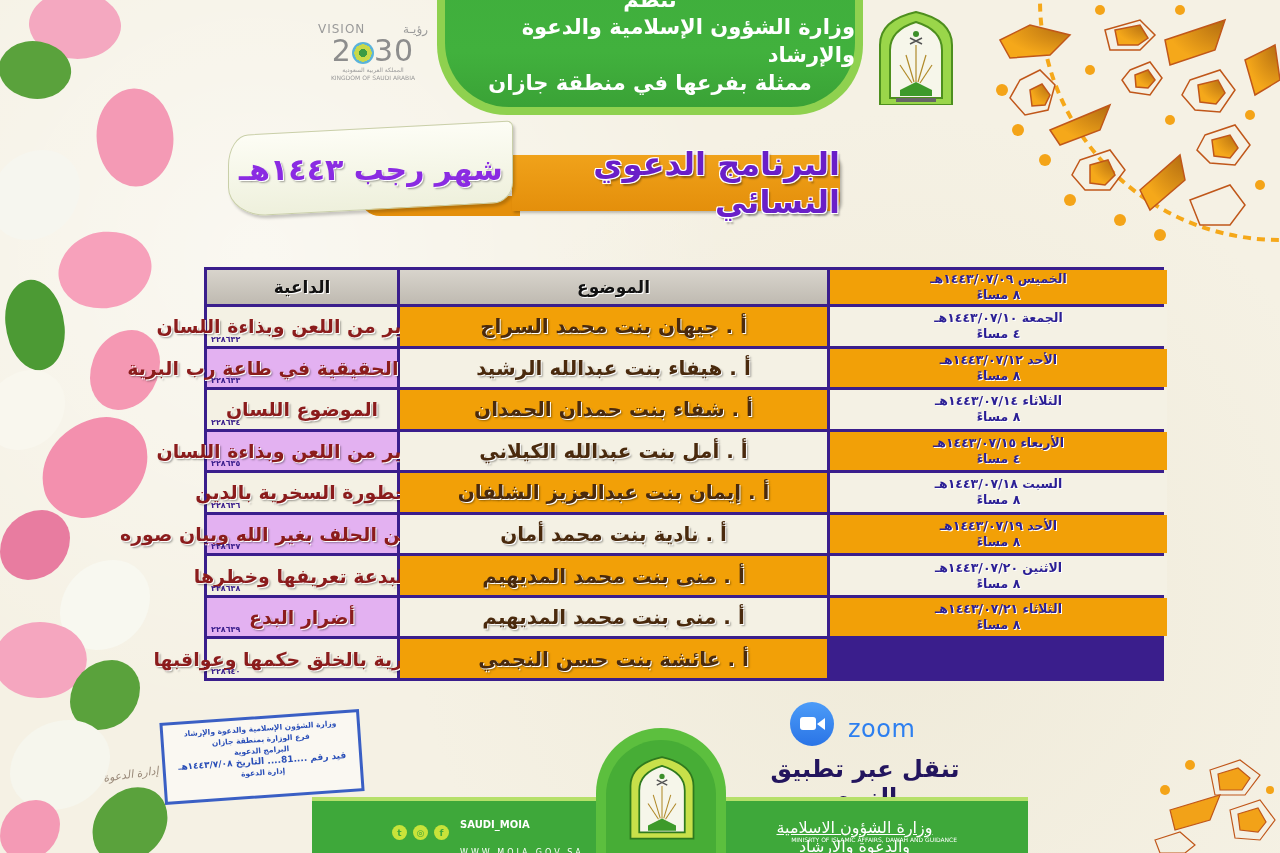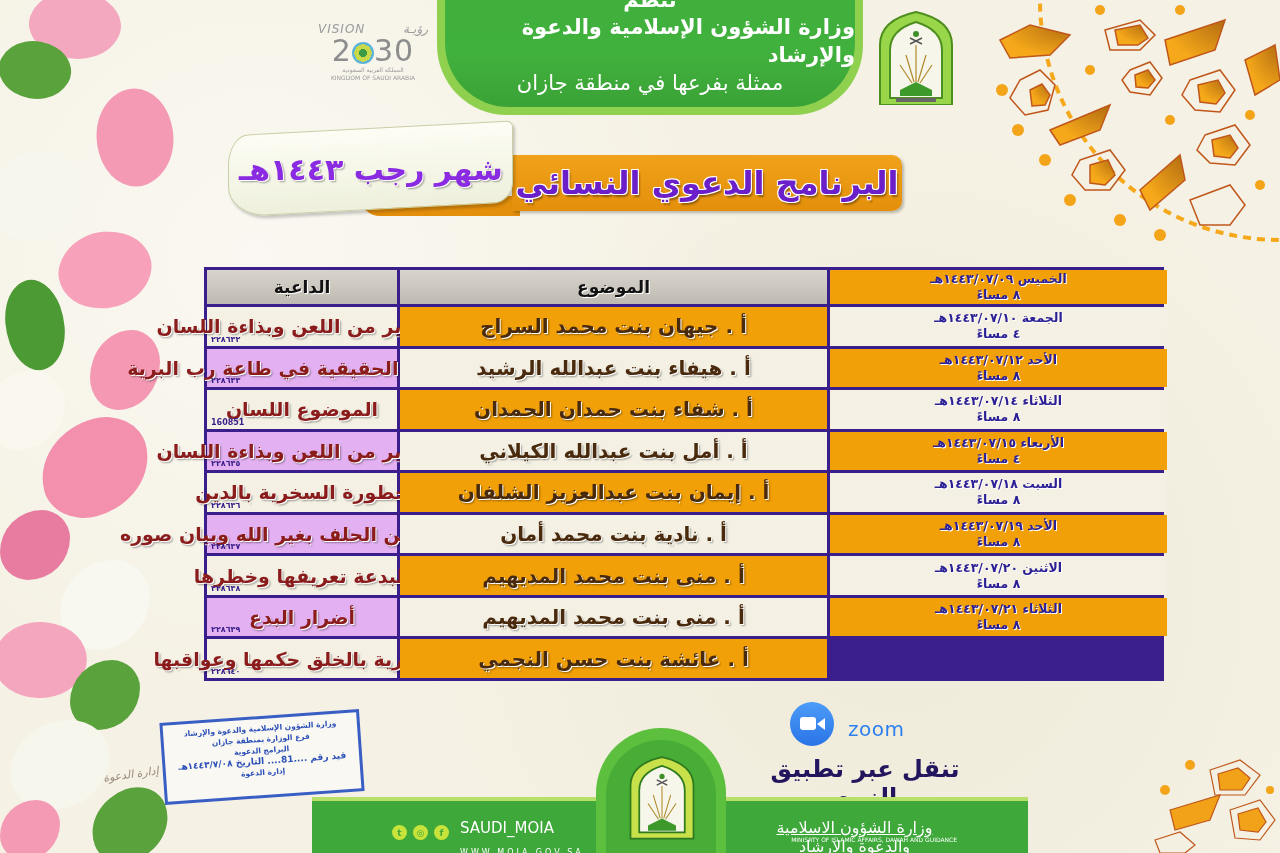--- a/index.html
+++ b/index.html
@@ -28,35 +28,35 @@
   }
   .top-banner-inner {
     position: absolute; left: 8px; right: 8px; top: 0; bottom: 8px;
     background: linear-gradient(180deg, #3fae3c 0%, #41b13d 60%, #3aa236 100%);
     border-radius: 0 0 64px 64px;
     display: flex; flex-direction: column; align-items: center; justify-content: flex-end;
     padding-bottom: 10px; color: #fff; direction: rtl;
   }
   .top-banner-inner .l1 { font-size: 21px; font-weight: bold; line-height: 26px; }
   .top-banner-inner .l2 { font-size: 21px; font-weight: bold; line-height: 28px; }
-  .top-banner-inner .l3 { font-size: 21px; font-weight: normal; line-height: 28px; text-align: right; }
+  .top-banner-inner .l3 { font-size: 21px; font-weight: bold; line-height: 28px; text-align: right; }
 
   
   .vision { position: absolute; left: 318px; top: 22px; width: 110px; height: 62px; color: #9a9a9a; text-align: center; }
-  .vision .v-top { font-size: 12px; letter-spacing: 1px; display: flex; justify-content: space-between; font-style: italic; }
+  .vision .v-top { font-size: 12px; letter-spacing: 1px; display: flex; justify-content: space-between; }
   .vision .v-num { font-size: 30px; font-weight: normal; line-height: 30px; color: #8d8d8d; letter-spacing: 1px; }
   .vision .v-num .emb { display: inline-block; width: 22px; height: 22px; border-radius: 50%; background: radial-gradient(circle, #3a9b44 0 25%, #c8d94a 26% 55%, #5bb3d9 56% 100%); vertical-align: middle; }
   .vision .v-sub { font-size: 6px; line-height: 8px; color: #9a9a9a; }
 
   
   .moia-logo { position: absolute; left: 876px; top: 10px; width: 80px; height: 95px; }
 
   
   .title-band {
-    position: absolute; left: 512px; top: 155px; width: 390px; height: 56px;
+    position: absolute; left: 512px; top: 155px; width: 328px; height: 56px;
     background: linear-gradient(180deg, #f0a21a, #e48f0b);
     border-radius: 0 10px 10px 0;
     box-shadow: 2px 2px 3px rgba(0,0,0,0.25);
     display: flex; align-items: center; justify-content: center;
   }
   .title-band .title {
     font-size: 32px; font-weight: bold; color: #6a1fc8; direction: rtl;
     text-shadow: 1px 1px 0 #fff, -1px -1px 0 #fff, 1px -1px 0 #fff, -1px 1px 0 #fff, 2px 3px 2px rgba(0,0,0,0.35);
   }
   .month-ribbon {
@@ -113,30 +113,30 @@
   }
   .stamp span { font-size: 7.5px; line-height: 11px; white-space: nowrap; font-weight: bold; }
   .stamp .num { font-size: 9px; }
   .sign { position: absolute; left: 103px; top: 768px; font-size: 11px; color: #9a8a7a; transform: rotate(-8deg); direction: rtl; font-style: italic; }
 
   
   .zoom-block { position: absolute; left: 790px; top: 702px; display: flex; align-items: center; gap: 14px; }
   .zoom-icon { width: 44px; height: 44px; border-radius: 50%; background: linear-gradient(180deg, #4c9cf8, #2a74e6); position: relative; }
   .zoom-icon .cam { position: absolute; left: 10px; top: 15px; width: 16px; height: 13px; background: #fff; border-radius: 3px; }
   .zoom-icon .lens { position: absolute; left: 27px; top: 16px; width: 0; height: 0; border-top: 6px solid transparent; border-bottom: 6px solid transparent; border-right: 8px solid #fff; }
-  .zoom-text { font-size: 20px; color: #2d7ff0; letter-spacing: 0.5px; margin-top: 10px; }
+  .zoom-text { font-size: 24px; color: #2d7ff0; letter-spacing: 0.5px; margin-top: 10px; }
   .zoom-caption { position: absolute; left: 760px; top: 755px; width: 210px; text-align: center; font-size: 24px; font-weight: bold; color: #23155e; direction: rtl; }
 
   
   .footer { position: absolute; left: 312px; top: 797px; width: 716px; height: 56px; background: #3ea83a; border-top: 4px solid #b6e06a; }
   .footer-dome { position: absolute; left: 596px; top: 728px; width: 130px; height: 125px; background: #5cbf3e; border-radius: 65px 65px 0 0; }
   .footer-dome .inner { position: absolute; left: 10px; top: 12px; width: 110px; height: 113px; background: #47ad36; border-radius: 55px 55px 0 0; }
   .footer .social { position: absolute; left: 80px; top: 24px; display: flex; gap: 6px; }
   .footer .social span { width: 15px; height: 15px; border-radius: 50%; background: #c8e33a; color: #3ea83a; font-size: 9px; font-weight: bold; display: flex; align-items: center; justify-content: center; }
-  .footer .handle { position: absolute; left: 148px; top: 18px; color: #fff; font-size: 15px; font-weight: normal; }
+  .footer .handle { position: absolute; left: 148px; top: 18px; color: #fff; font-size: 10px; font-weight: bold; }
   .footer .site { position: absolute; left: 148px; top: 35px; color: #fff; font-size: 8px; letter-spacing: 3px; margin-top: 12px; }
   .footer .min-ar { position: absolute; left: 440px; top: 17px; width: 205px; text-align: center; color: #fff; font-size: 16px; direction: rtl; text-decoration: underline; }
   .footer .min-en { position: absolute; left: 440px; top: 35px; width: 205px; text-align: right; color: #fff; font-size: 6px; }
   .footer-logo { position: absolute; left: 627px; top: 752px; width: 70px; height: 90px; }
 </style>
 </head>
 <body>
 
 <div class="flowers">
   <div class="petal" style="left:30px;top:-10px;width:90px;height:70px;background:#f4a8c0;transform:rotate(20deg);"></div>
@@ -294,21 +294,21 @@
   <div class="cell speaker-cell bg-cream">
       <span class="name">أ . هيفاء بنت عبدالله الرشيد</span>
     </div>
 
   <div class="cell date-cell bg-orange">
       <span>الأحد ١٤٤٣/٠٧/١٢هـ</span>
       <span>٨ مساءً</span>
     </div>
   <div class="cell topic-cell bg-cream">
       <span class="topic">الموضوع اللسان</span>
-      <span class="code">160851</span>
+      <span class="code">٢٢٨٦٣٤</span>
     </div>
   <div class="cell speaker-cell bg-orange">
       <span class="name">أ . شفاء بنت حمدان الحمدان</span>
     </div>
 
   <div class="cell date-cell bg-cream">
       <span>الثلاثاء ١٤٤٣/٠٧/١٤هـ</span>
       <span>٨ مساءً</span>
     </div>
   <div class="cell topic-cell bg-violet">

